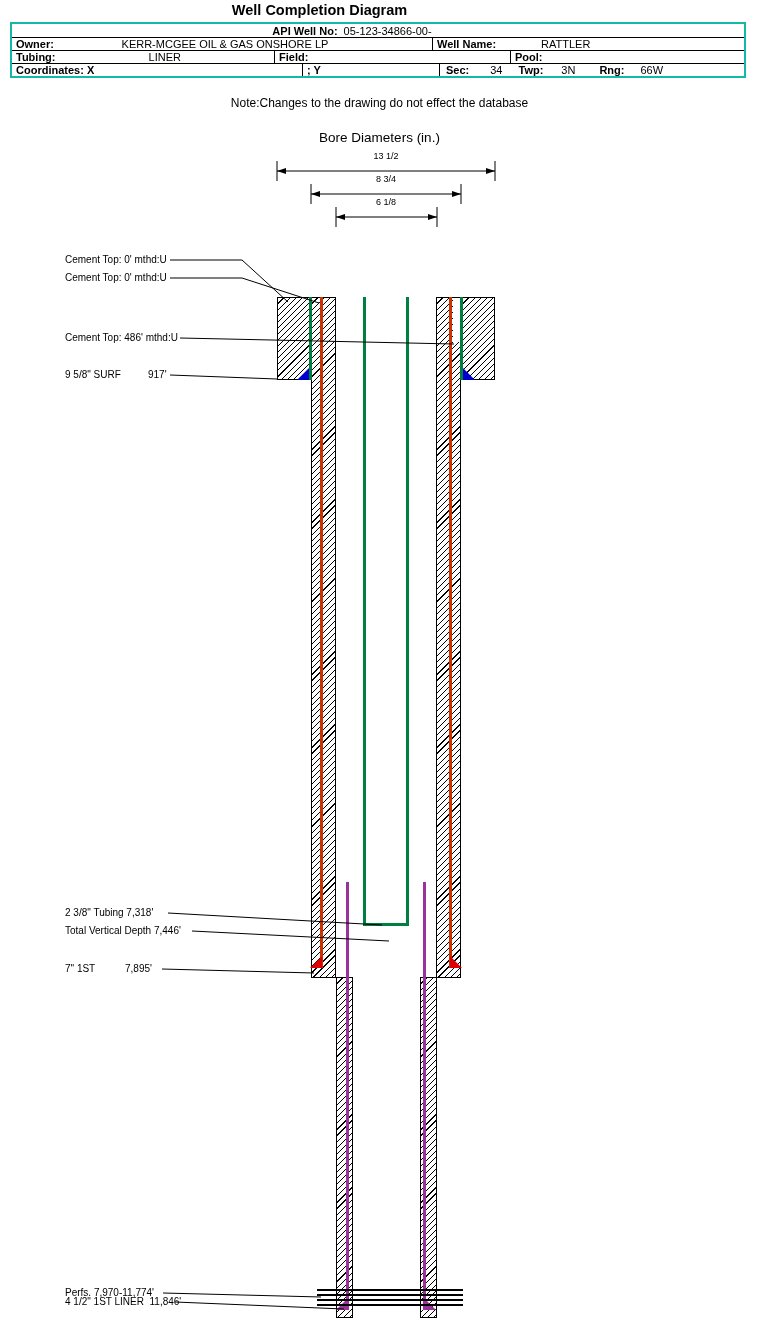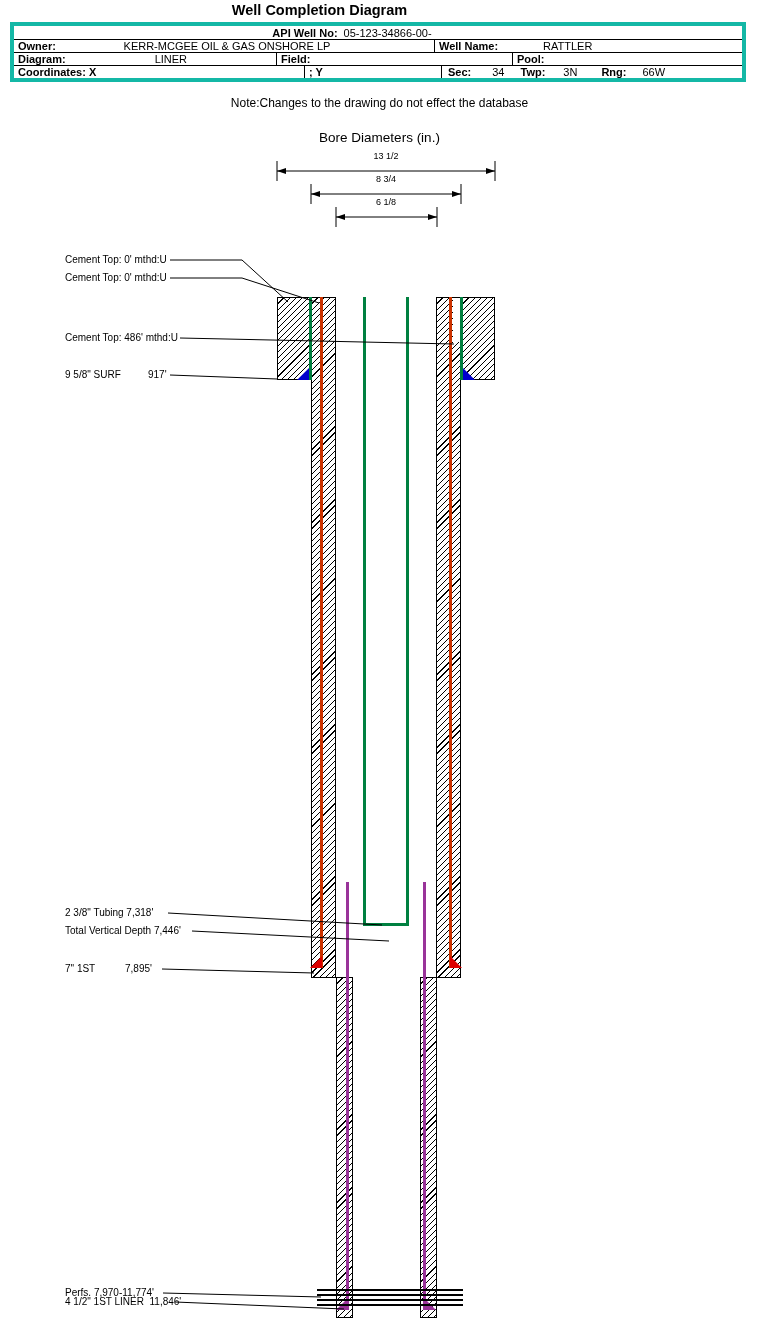--- a/index.html
+++ b/index.html
@@ -1,21 +1,21 @@
 <!DOCTYPE html>
 <html><head>
 <meta charset="utf-8">
 <style>
   html,body{margin:0;padding:0;background:#fff;}
   .page{position:relative;width:759px;height:1320px;background:#fff;overflow:hidden;
         font-family:"Liberation Sans", sans-serif;color:#000;}
   .title{position:absolute;top:2px;left:0;width:639px;text-align:center;
          font-size:14.5px;font-weight:bold;}
   
-  .tbl{position:absolute;left:10px;top:22px;width:736px;border:4px solid #14b8a6;
+  .tbl{position:absolute;left:10px;top:22px;width:736px;border:2px solid #14b8a6;
        box-sizing:border-box;font-size:11px;background:#fff;}
   .trow{display:flex;height:13px;align-items:center;border-top:1.5px solid #000;box-sizing:border-box;}
   .trow:first-child{border-top:none;}
   .tcell{display:flex;align-items:center;height:100%;box-sizing:border-box;
          padding-left:4px;white-space:nowrap;overflow:hidden;}
   .bl{border-left:1.5px solid #000;}
   .b{font-weight:bold;}
   .grow{flex:1;text-align:center;display:block;}
   .note{position:absolute;top:96px;left:0;width:759px;text-align:center;font-size:12px;}
   .bore-title{position:absolute;top:130px;left:0;width:759px;text-align:center;font-size:13.5px;}
@@ -52,21 +52,21 @@
         <span class="b">Owner:</span>
         <span class="grow" style="padding-right:36px;">KERR-MCGEE OIL &amp; GAS ONSHORE LP</span>
       </div>
       <div class="tcell bl" style="flex:1;">
         <span class="b">Well Name:</span>
         <span style="margin-left:45px;">RATTLER</span>
       </div>
     </div>
     <div class="trow">
       <div class="tcell" style="width:262px;">
-        <span class="b">Diagram:</span>
+        <span class="b">Tubing:</span>
         <span class="grow">LINER</span>
       </div>
       <div class="tcell bl" style="width:236px;">
         <span class="b">Field:</span>
         <span class="grow" style="padding-right:20px;margin-top:42px;">WATTENBERG</span>
       </div>
       <div class="tcell bl" style="flex:1;">
         <span class="b">Pool:</span>
         <span class="grow"></span>
       </div>

